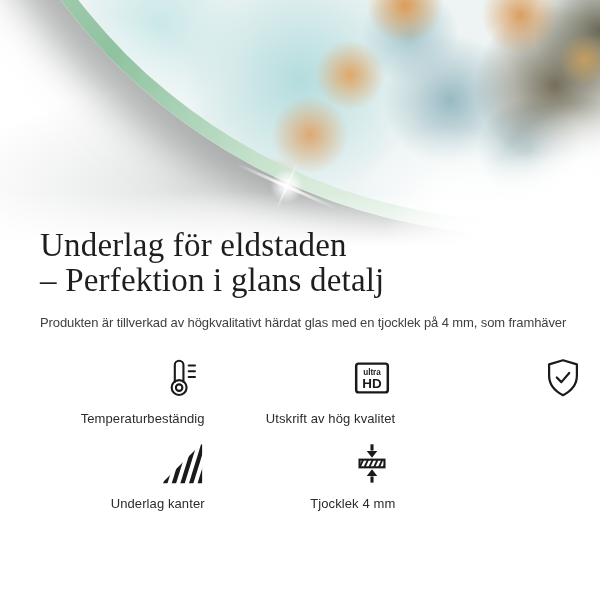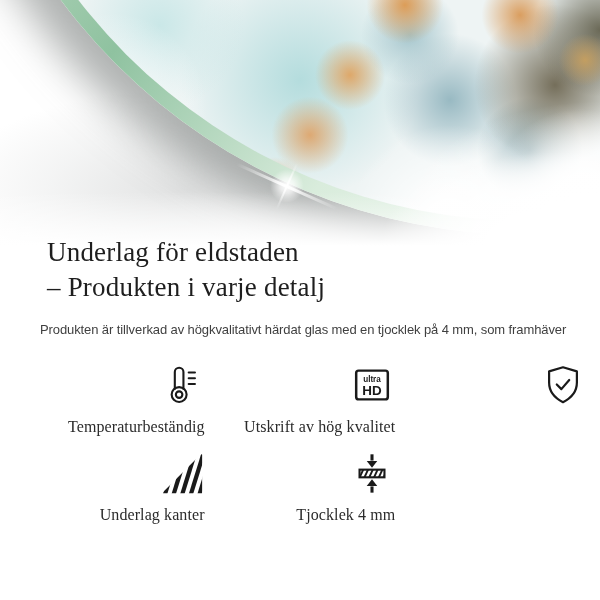--- a/index.html
+++ b/index.html
@@ -40,34 +40,34 @@
   .sparkle{position:absolute;left:287px;top:186px;width:0;height:0;z-index:3;}
   .sparkle .ray{position:absolute;left:0;top:0;
         background:linear-gradient(90deg,rgba(255,255,255,0),#fff 50%,rgba(255,255,255,0));}
   .sparkle .r1{width:110px;height:2.5px;margin:-1.25px 0 0 -55px;transform:rotate(24deg);}
   .sparkle .r2{width:50px;height:2px;margin:-1px 0 0 -25px;transform:rotate(114deg);}
   .sparkle .core{position:absolute;width:34px;height:34px;margin:-17px 0 0 -17px;
         background:radial-gradient(circle,#fff 0%,rgba(255,255,255,.7) 30%,rgba(255,255,255,0) 70%);}
 
   
   .content{position:relative;margin-top:-18px;padding:0 40px;z-index:5;}
-  h1{margin:7px;font-family:"Liberation Serif",serif;font-weight:400;
-     font-size:27px;line-height:35px;letter-spacing:.2px;color:var(--c-heading,#1e1e1e);}
+  h1{margin:0;font-family:"Liberation Serif",serif;font-weight:400;
+     font-size:33px;line-height:35px;letter-spacing:.2px;color:var(--c-heading,#1e1e1e);}
   h1 span{display:block;}
   .paragraph{margin-top:13px;font-size:13px;line-height:24px;
      letter-spacing:-.1px;color:var(--c-body,#3f3f3f);}
   .paragraph div{white-space:nowrap;}
 
   
   .features{display:grid;grid-template-columns:repeat(3,1fr);row-gap:14px;
      margin:20px -26px 0 -26px;}
   .feature{display:flex;flex-direction:column;align-items:flex-end;}
   .icon-box{height:46px;display:flex;align-items:center;justify-content:center;
      color:var(--c-icon,#1a1a1a);}
-  .feature-label{margin-top:10px;font-size:16px;letter-spacing:.1px;color:var(--c-label,#2b2b2b);font-family:Liberation Serif, serif;}
+  .feature-label{margin-top:10px;font-size:13px;letter-spacing:.1px;color:var(--c-label,#2b2b2b);}
   .icon-box svg{display:block;}
   .icon-box text{font-family:"Liberation Sans",sans-serif;font-weight:bold;}
 </style>
 </head>
 <body>
 
 <div class="page">
 
   <div class="hero">
     <div class="glass-outer"></div>
@@ -75,21 +75,21 @@
     <div class="sparkle">
       <div class="ray r1"></div>
         <div class="ray r2"></div>
         <div class="core"></div>
     </div>
   </div>
 
   <div class="content">
     <h1>
       <span>Underlag för eldstaden</span>
-      <span>– Produkten i varje detalj</span>
+      <span>– Perfektion i glans detalj</span>
     </h1>
 
     <div class="paragraph">
       <div>Produkten är tillverkad av högkvalitativt härdat glas med en tjocklek på 4 mm, som framhäver</div>
     </div>
 
     <div class="features">
 
       <div class="feature">
         <div class="icon-box">

